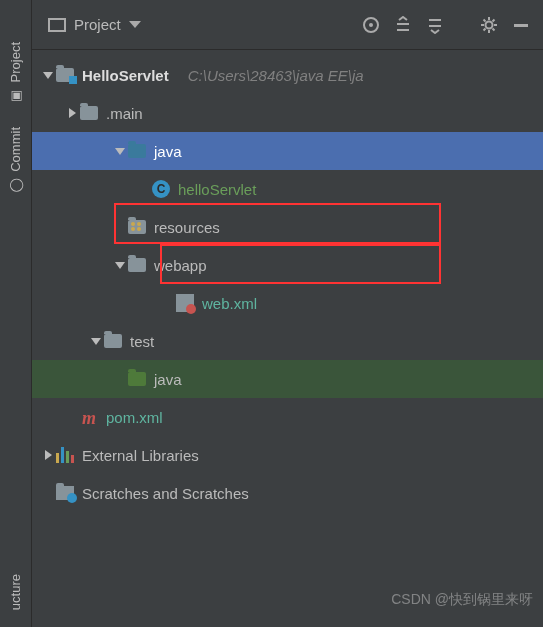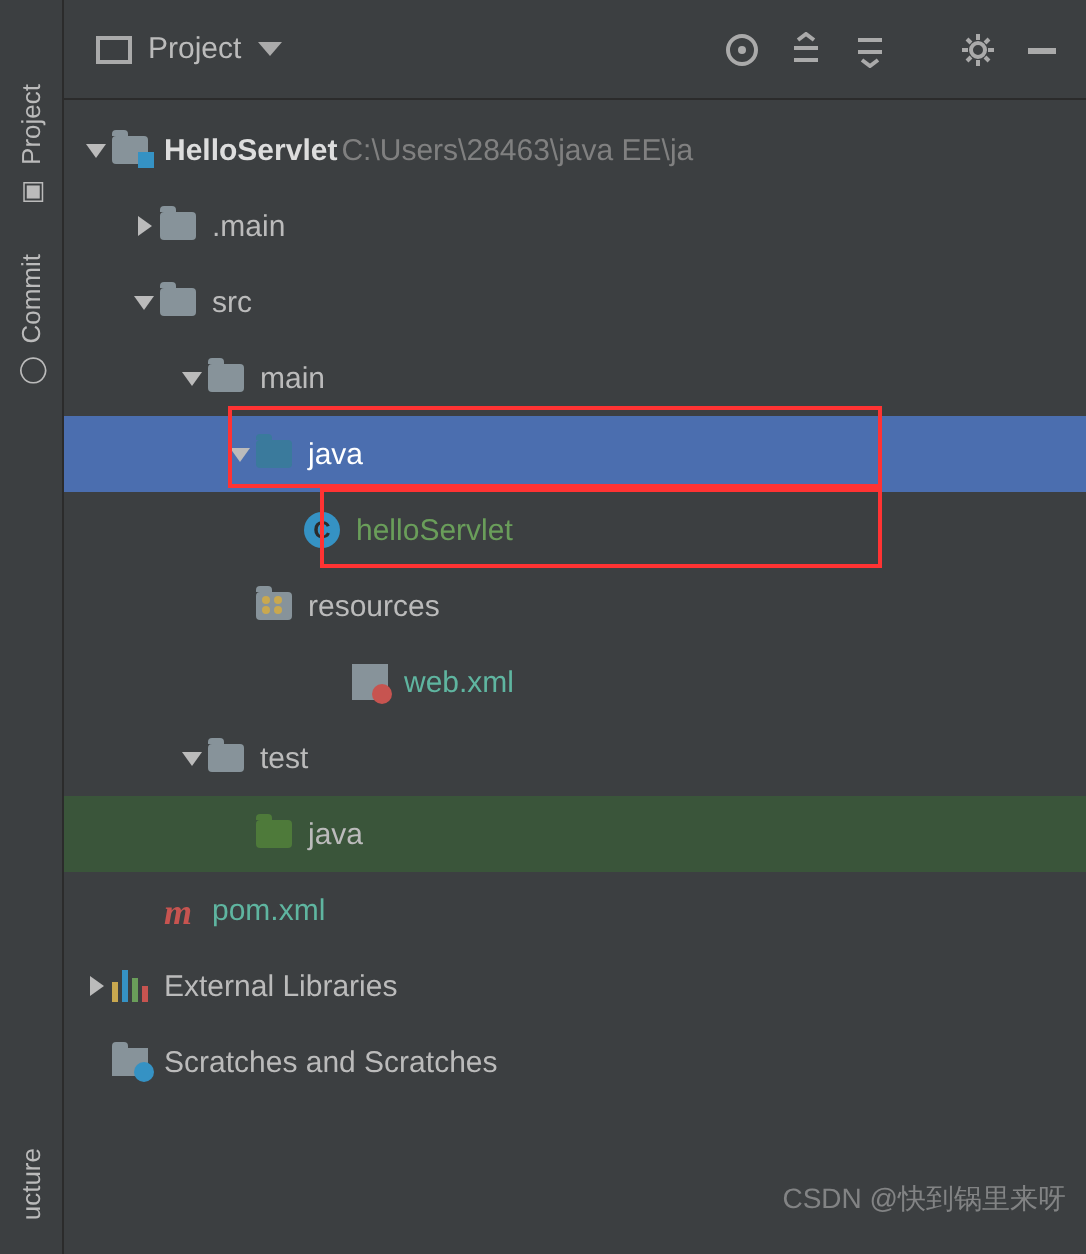--- a/index.html
+++ b/index.html
@@ -223,21 +223,21 @@
       content:""; position:absolute; top:-3px;left:0;
       width:8px;height:3px;background:#87939a;border-radius:2px 2px 0 0;
     }
     .scratch-icon::after {
       content:""; position:absolute;
       right:-3px;bottom:-3px;width:10px;height:10px;
       background:#3592c4;border-radius:50%;
     }
     .label { font-size: 15px; }
     .label.bold { font-weight: bold; color: #dddddd; }
-    .label.path { color: #808080; margin-left: 2px; }
+    .label.path { color: #808080; margin-left: 19px; font-style: italic; }
     .label.green { color: #6a9e5a; }
     .label.teal { color: #5fb5a0; }
     .label.selected { color: #ffffff; }
     .redbox {
       position: absolute;
       border: 2px solid #ff3333;
       pointer-events: none;
     }
     .watermark {
       position: absolute;
@@ -311,47 +311,41 @@
       <span class="folder-icon module"></span>
       <span class="label bold">HelloServlet</span>
       <span class="label path">C:\Users\28463\java EE\ja</span>
     </div>
     <div class="tree-row">
       <span class="indent" style="width:24px"></span>
       <span class="arrow right"></span>
       <span class="folder-icon"></span>
       <span class="label">.main</span>
     </div>
-    <div class="tree-row">
-      <span class="indent" style="width:24px"></span>
-      <span class="arrow down"></span>
-      <span class="folder-icon"></span>
-      <span class="label">src</span>
-    </div>
-    <div class="tree-row">
-      <span class="indent" style="width:48px"></span>
-      <span class="arrow down"></span>
-      <span class="folder-icon"></span>
-      <span class="label">main</span>
-    </div>
     <div class="tree-row selected">
       <span class="indent" style="width:72px"></span>
       <span class="arrow down" style="color:#fff"></span>
       <span class="folder-icon source"></span>
       <span class="label selected">java</span>
     </div>
     <div class="tree-row">
       <span class="indent" style="width:112px"></span>
       <span class="class-icon">C</span>
       <span class="label green">helloServlet</span>
     </div>
     <div class="tree-row">
       <span class="indent" style="width:88px"></span>
       <span class="folder-icon resources"></span>
       <span class="label">resources</span>
+    </div>
+    <div class="tree-row">
+      <span class="indent" style="width:72px"></span>
+      <span class="arrow down"></span>
+      <span class="folder-icon"></span>
+      <span class="label">webapp</span>
     </div>
     <div class="tree-row">
       <span class="indent" style="width:136px"></span>
       <span class="xml-icon"></span>
       <span class="label teal">web.xml</span>
     </div>
     <div class="tree-row">
       <span class="indent" style="width:48px"></span>
       <span class="arrow down"></span>
       <span class="folder-icon"></span>

